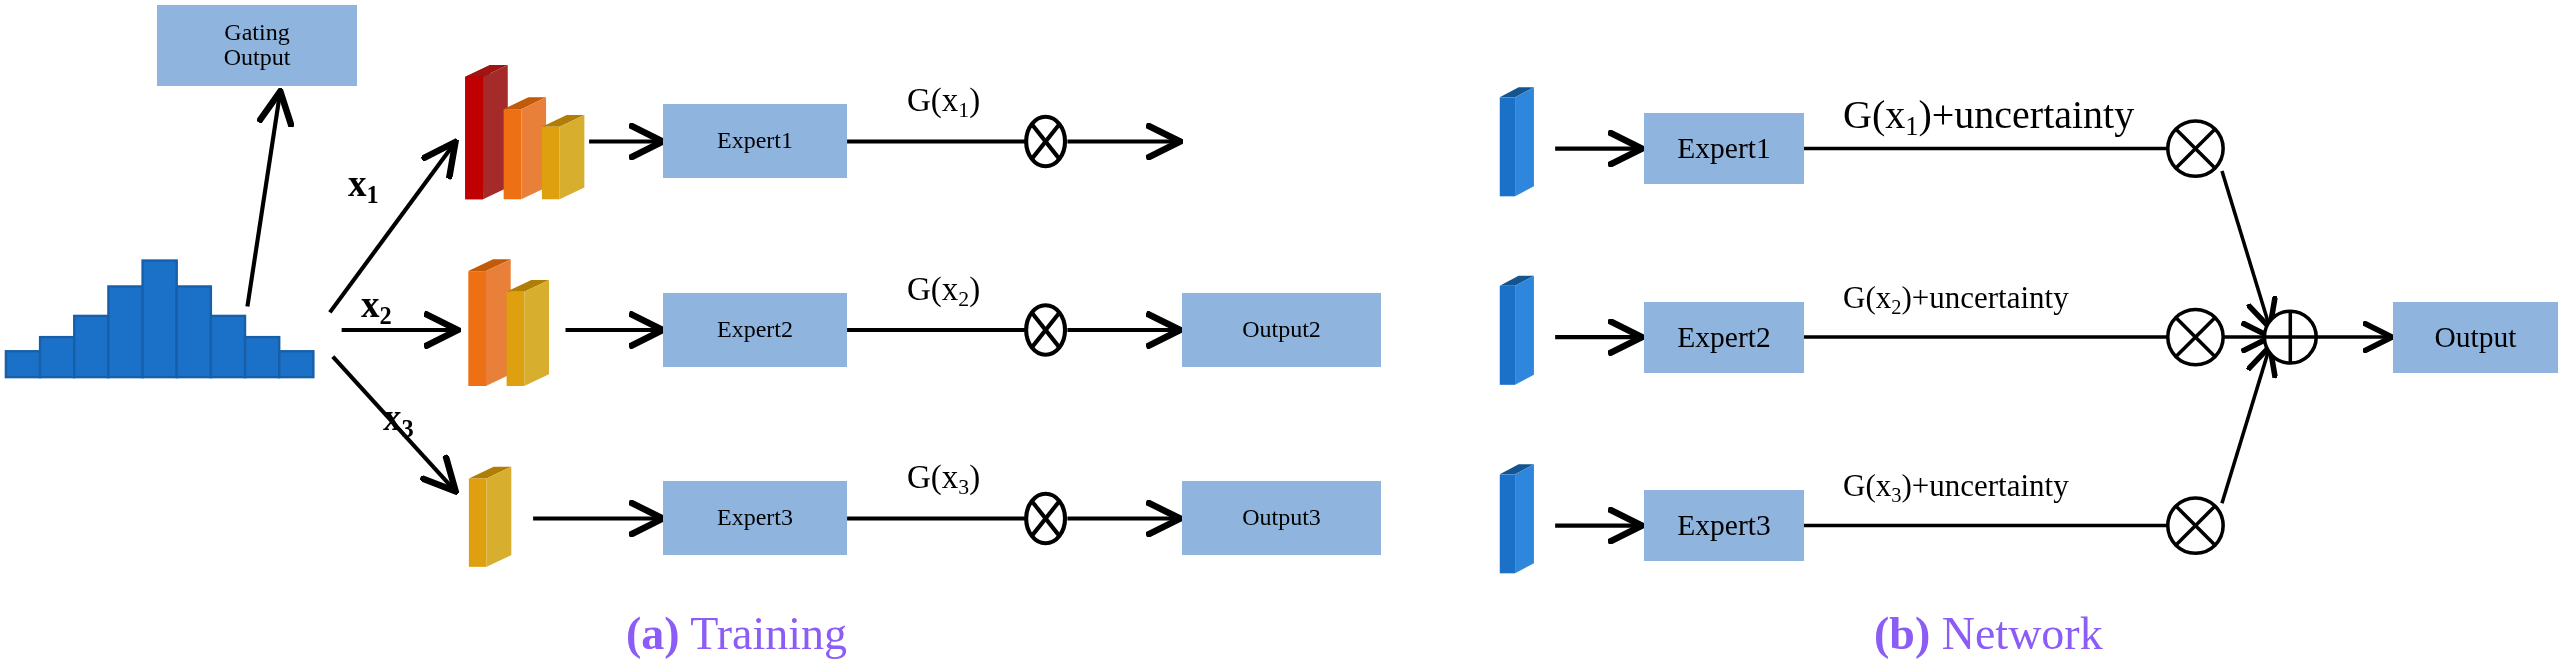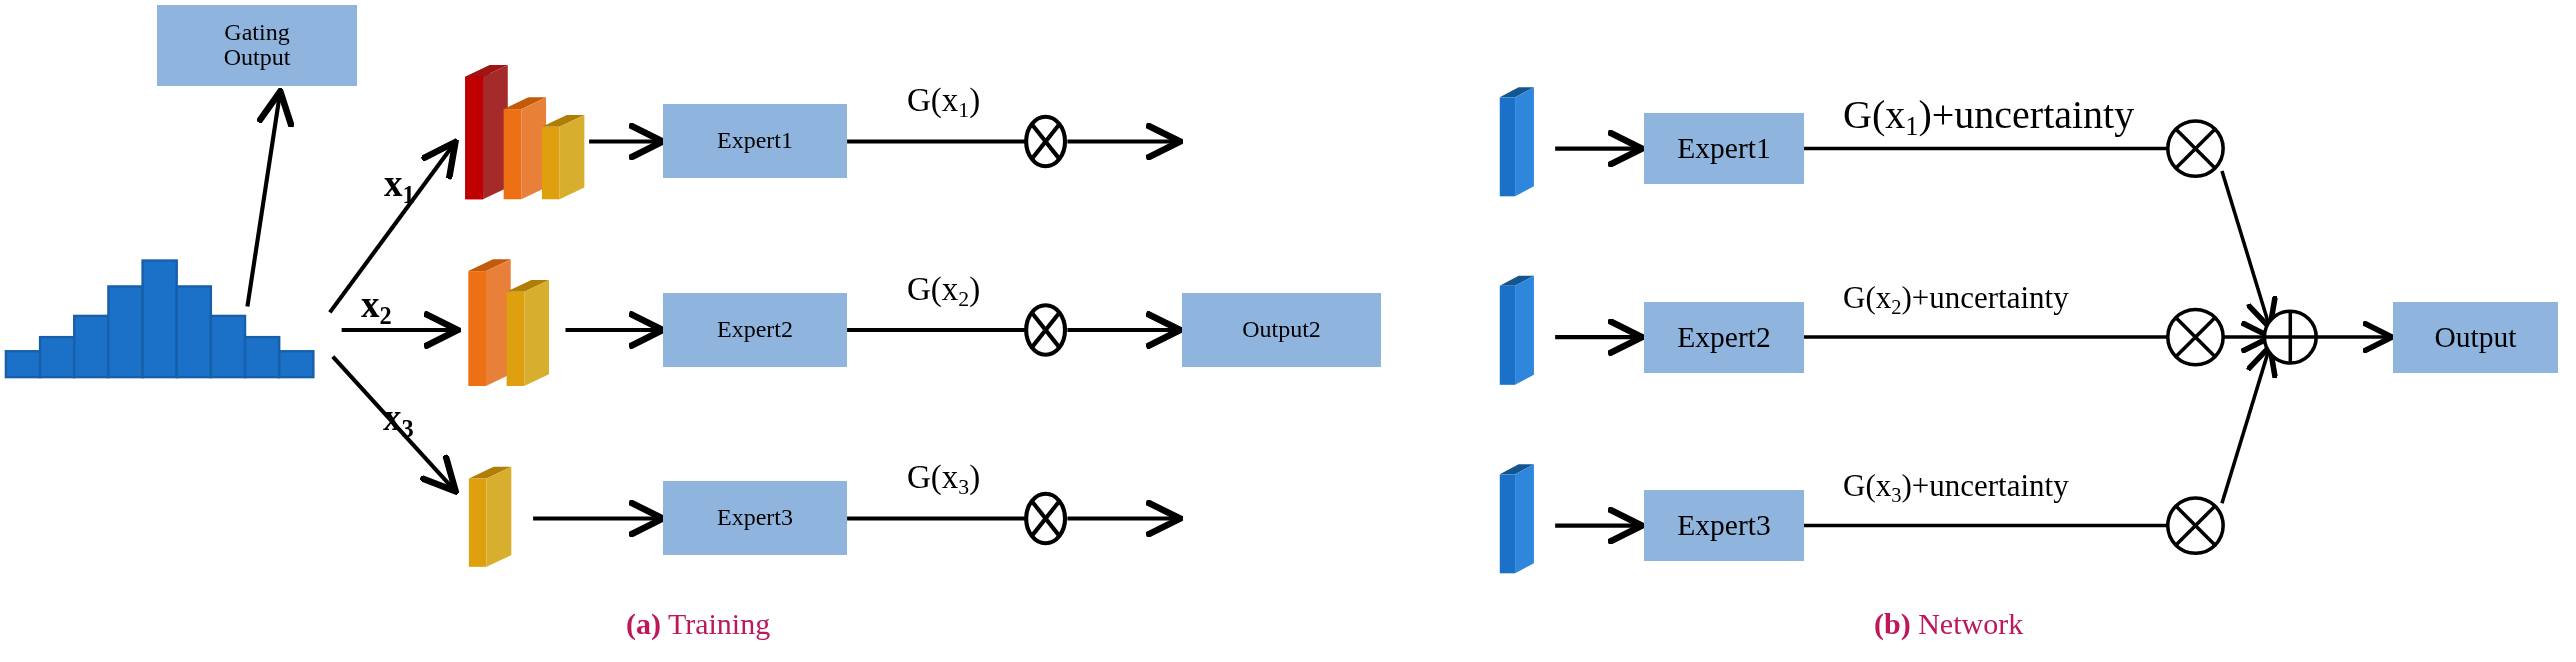--- a/index.html
+++ b/index.html
@@ -6,21 +6,21 @@
   body{width:2576px;height:663px;overflow:hidden;
        font-family:"Liberation Serif","DejaVu Serif",serif;}
   #stage{position:relative;width:2576px;height:663px;background:#fff;}
   svg.layer{position:absolute;left:0;top:0;width:2576px;height:663px;overflow:visible;}
   .node{position:absolute;display:flex;align-items:center;justify-content:center;
         background:#8FB4DE;color:#000;font-size:24px;line-height:1.05;text-align:center;}
   .node.two-line{flex-direction:column;}
   .lbl{position:absolute;color:#000;white-space:nowrap;}
   .glabel{font-size:33px;}
   .xlabel{font-size:37px;font-weight:bold;}
-  .caption{position:absolute;font-size:30px;color:#be185d;white-space:nowrap;}
+  .caption{position:absolute;font-size:46px;color:#8b5cf6;white-space:nowrap;}
   .caption b{font-weight:bold;}
   sub{font-size:.66em;vertical-align:-.28em;}
 </style>
 </head>
 <body>
 
 <div id="stage">
 
   <svg class="layer" viewBox="0 0 4373 1125">
     <defs>
@@ -159,41 +159,44 @@
     </g>
 
     <line x1="3932" y1="572" x2="4056" y2="572" stroke="#000" stroke-width="6" marker-end="url(#ah)"></line>
   </svg>
 
   <div class="node two-line" style="left:157px;top:4.7px;width:200px;height:81px;">
     <span>Gating</span>
     <span>Output</span>
   </div>
 
-  <div class="lbl xlabel" style="left:348px;top:162px;margin-left:36px;">x<sub>1</sub></div>
+  <div class="lbl xlabel" style="left:348px;top:162px;">x<sub>1</sub></div>
   <div class="lbl xlabel" style="left:361px;top:283px;">x<sub>2</sub></div>
   <div class="lbl xlabel" style="left:383px;top:396px;">x<sub>3</sub></div>
 
   <div class="node" style="left:663px;top:104px;width:184px;height:74px;">
     <span>Expert1</span>
   </div>
   <div class="node" style="left:663px;top:293px;width:184px;height:74px;">
     <span>Expert2</span>
   </div>
   <div class="node" style="left:663px;top:481px;width:184px;height:74px;">
     <span>Expert3</span>
   </div>
 
   <div class="lbl glabel" style="left:907px;top:82px;">G(x<sub>1</sub>)</div>
   <div class="lbl glabel" style="left:907px;top:271px;">G(x<sub>2</sub>)</div>
   <div class="lbl glabel" style="left:907px;top:459px;">G(x<sub>3</sub>)</div>
 
   <div class="node" style="left:1182px;top:293px;width:199px;height:74px;">
     <span>Output2</span>
   </div>
+  <div class="node" style="left:1182px;top:481px;width:199px;height:74px;">
+    <span>Output3</span>
+  </div>
 
   <div class="node" style="left:1644px;top:113px;width:160px;height:71px;font-size:29.5px;">
     <span>Expert1</span>
   </div>
   <div class="node" style="left:1644px;top:302px;width:160px;height:71px;font-size:29.5px;">
     <span>Expert2</span>
   </div>
   <div class="node" style="left:1644px;top:490px;width:160px;height:71px;font-size:29.5px;">
     <span>Expert3</span>
   </div>

